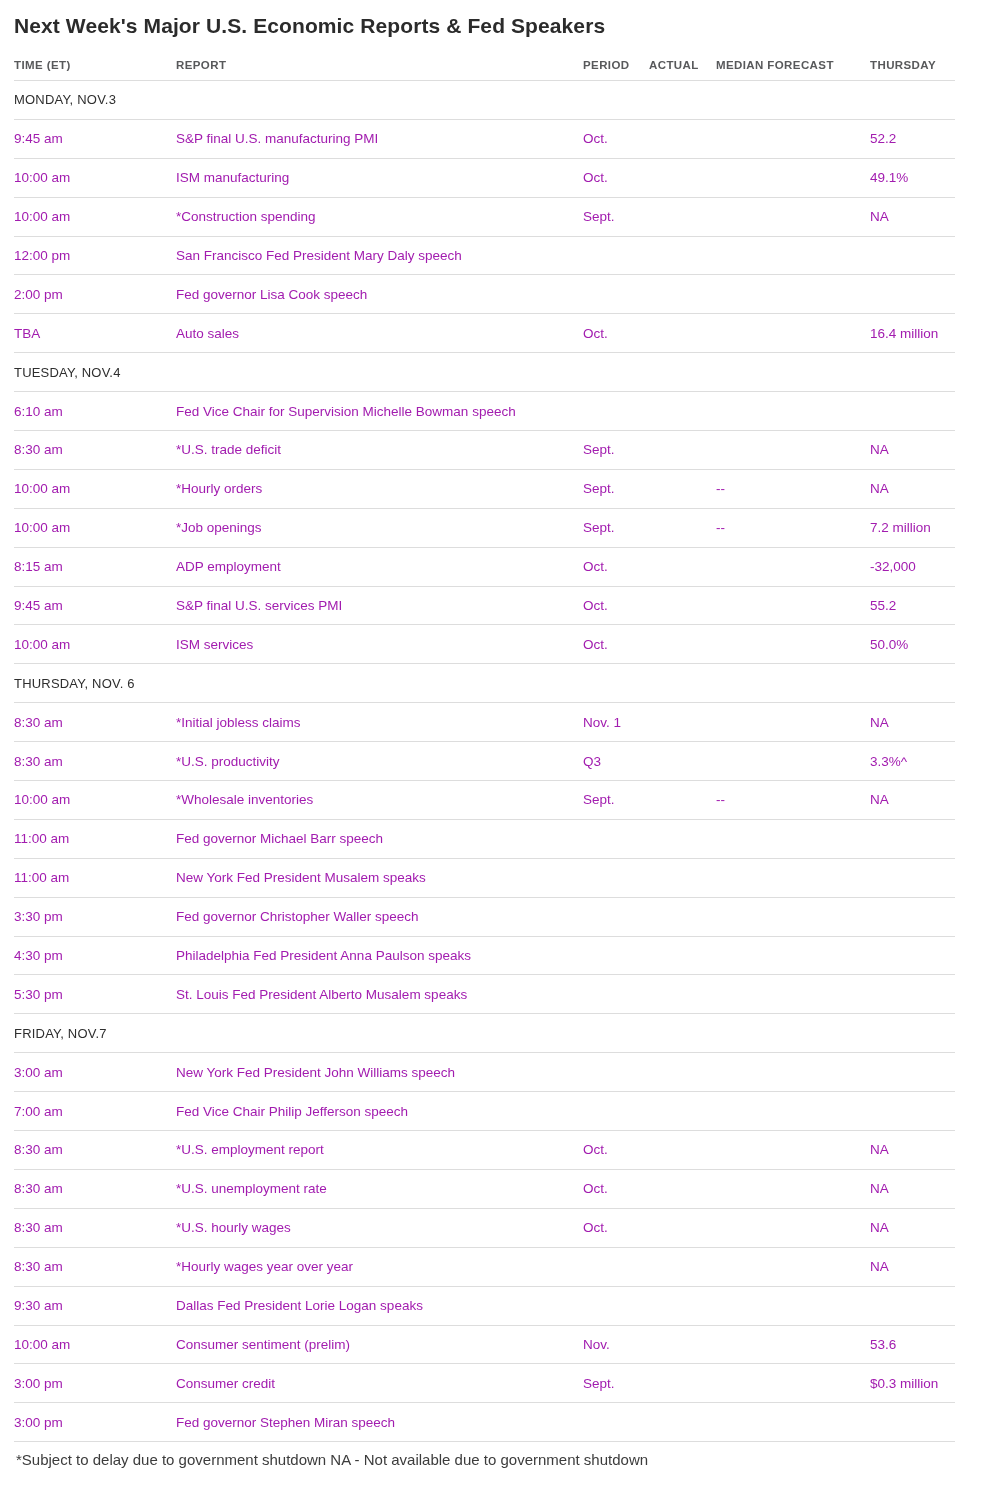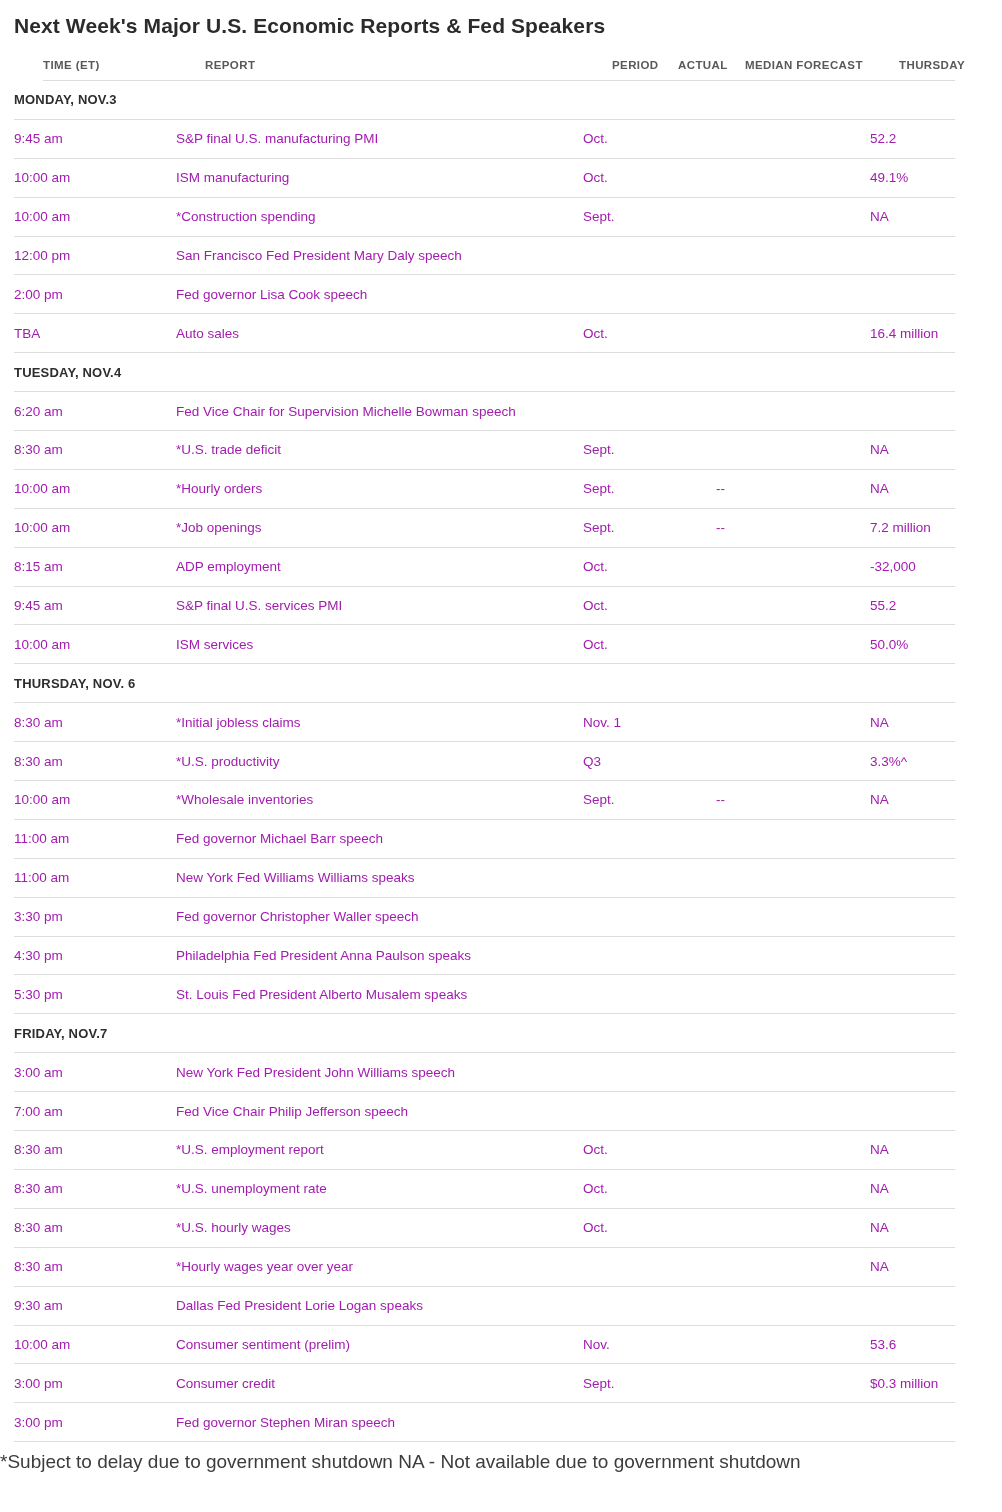--- a/index.html
+++ b/index.html
@@ -37,45 +37,44 @@
     align-items: center;
     box-sizing: border-box;
     border-bottom: 1px solid #dddddd;
   }
   .header-row {
     height: 31px;
     font-size: 11.5px;
     font-weight: 700;
     color: #58595b;
     letter-spacing: 0.4px;
-    margin-left: 29px;
   }
   .data-row {
     height: 38.9px;
     font-size: 13.5px;
     color: #a21caf;
   }
   .section-row {
     height: 38.9px;
   }
   .section-label {
     grid-column: 1 / -1;
     font-size: 13px;
-    font-weight: 700;
+    font-weight: 400;
     color: #2e2e2e;
     letter-spacing: 0.2px;
   }
   .cell {
     white-space: nowrap;
     overflow: hidden;
   }
   .footnote {
-    margin-left: 0;
+    margin-left: 16px;
     padding-top: 9px;
-    font-size: 19px;
+    font-size: 15px;
     color: #3c3c3c;
   }
 </style>
 </head>
 <body>
 
 <div class="page">
   <h1 class="page-title">Next Week's Major U.S. Economic Reports &amp; Fed Speakers</h1>
 
   <div class="table">
@@ -136,21 +135,21 @@
           <div class="cell col-report">Auto sales</div>
           <div class="cell col-period">Oct.</div>
           <div class="cell col-actual"></div>
           <div class="cell col-forecast"></div>
           <div class="cell col-previous">16.4 million</div>
         </div>
         <div class="row section-row">
           <div class="cell section-label">TUESDAY, NOV.4</div>
         </div>
         <div class="row data-row">
-          <div class="cell col-time">6:20 am</div>
+          <div class="cell col-time">6:10 am</div>
           <div class="cell col-report">Fed Vice Chair for Supervision Michelle Bowman speech</div>
           <div class="cell col-period"></div>
           <div class="cell col-actual"></div>
           <div class="cell col-forecast"></div>
           <div class="cell col-previous"></div>
         </div>
         <div class="row data-row">
           <div class="cell col-time">8:30 am</div>
           <div class="cell col-report">*U.S. trade deficit</div>
           <div class="cell col-period">Sept.</div>
@@ -228,21 +227,21 @@
         <div class="row data-row">
           <div class="cell col-time">11:00 am</div>
           <div class="cell col-report">Fed governor Michael Barr speech</div>
           <div class="cell col-period"></div>
           <div class="cell col-actual"></div>
           <div class="cell col-forecast"></div>
           <div class="cell col-previous"></div>
         </div>
         <div class="row data-row">
           <div class="cell col-time">11:00 am</div>
-          <div class="cell col-report">New York Fed Williams Williams speaks</div>
+          <div class="cell col-report">New York Fed President Musalem speaks</div>
           <div class="cell col-period"></div>
           <div class="cell col-actual"></div>
           <div class="cell col-forecast"></div>
           <div class="cell col-previous"></div>
         </div>
         <div class="row data-row">
           <div class="cell col-time">3:30 pm</div>
           <div class="cell col-report">Fed governor Christopher Waller speech</div>
           <div class="cell col-period"></div>
           <div class="cell col-actual"></div>

